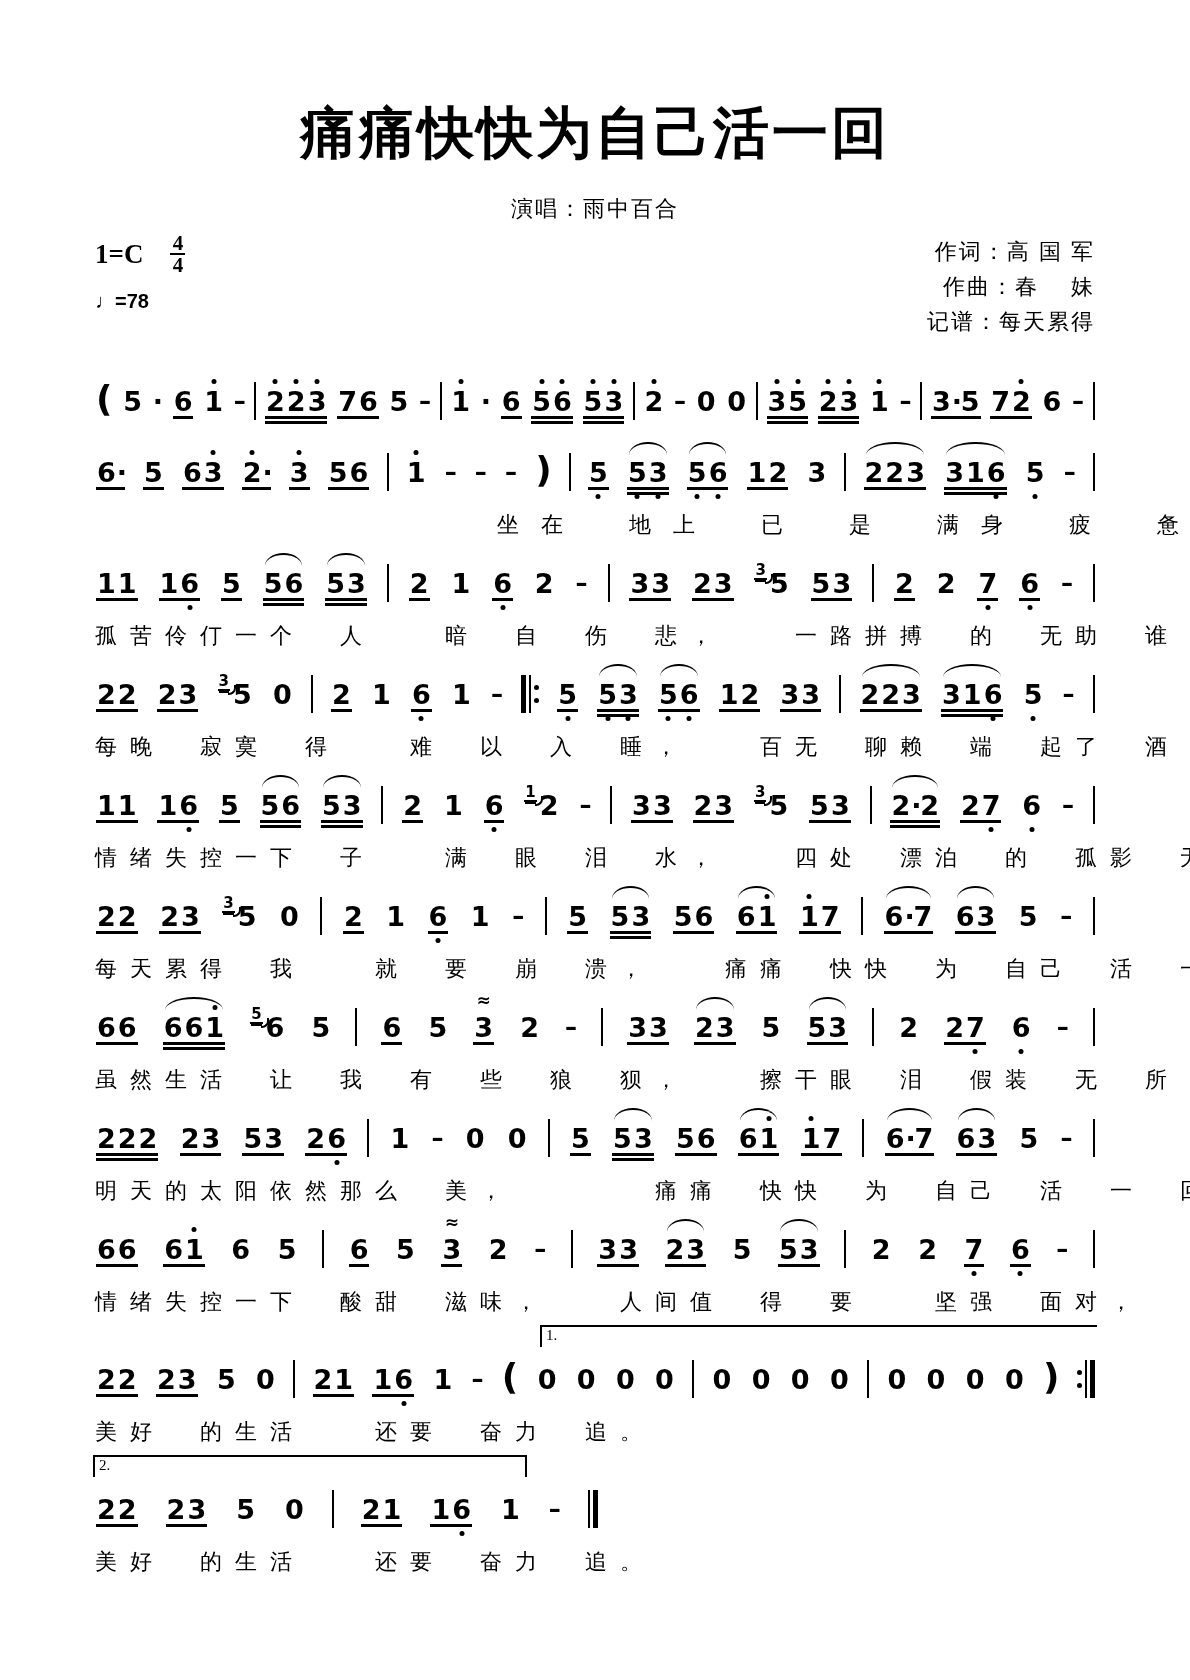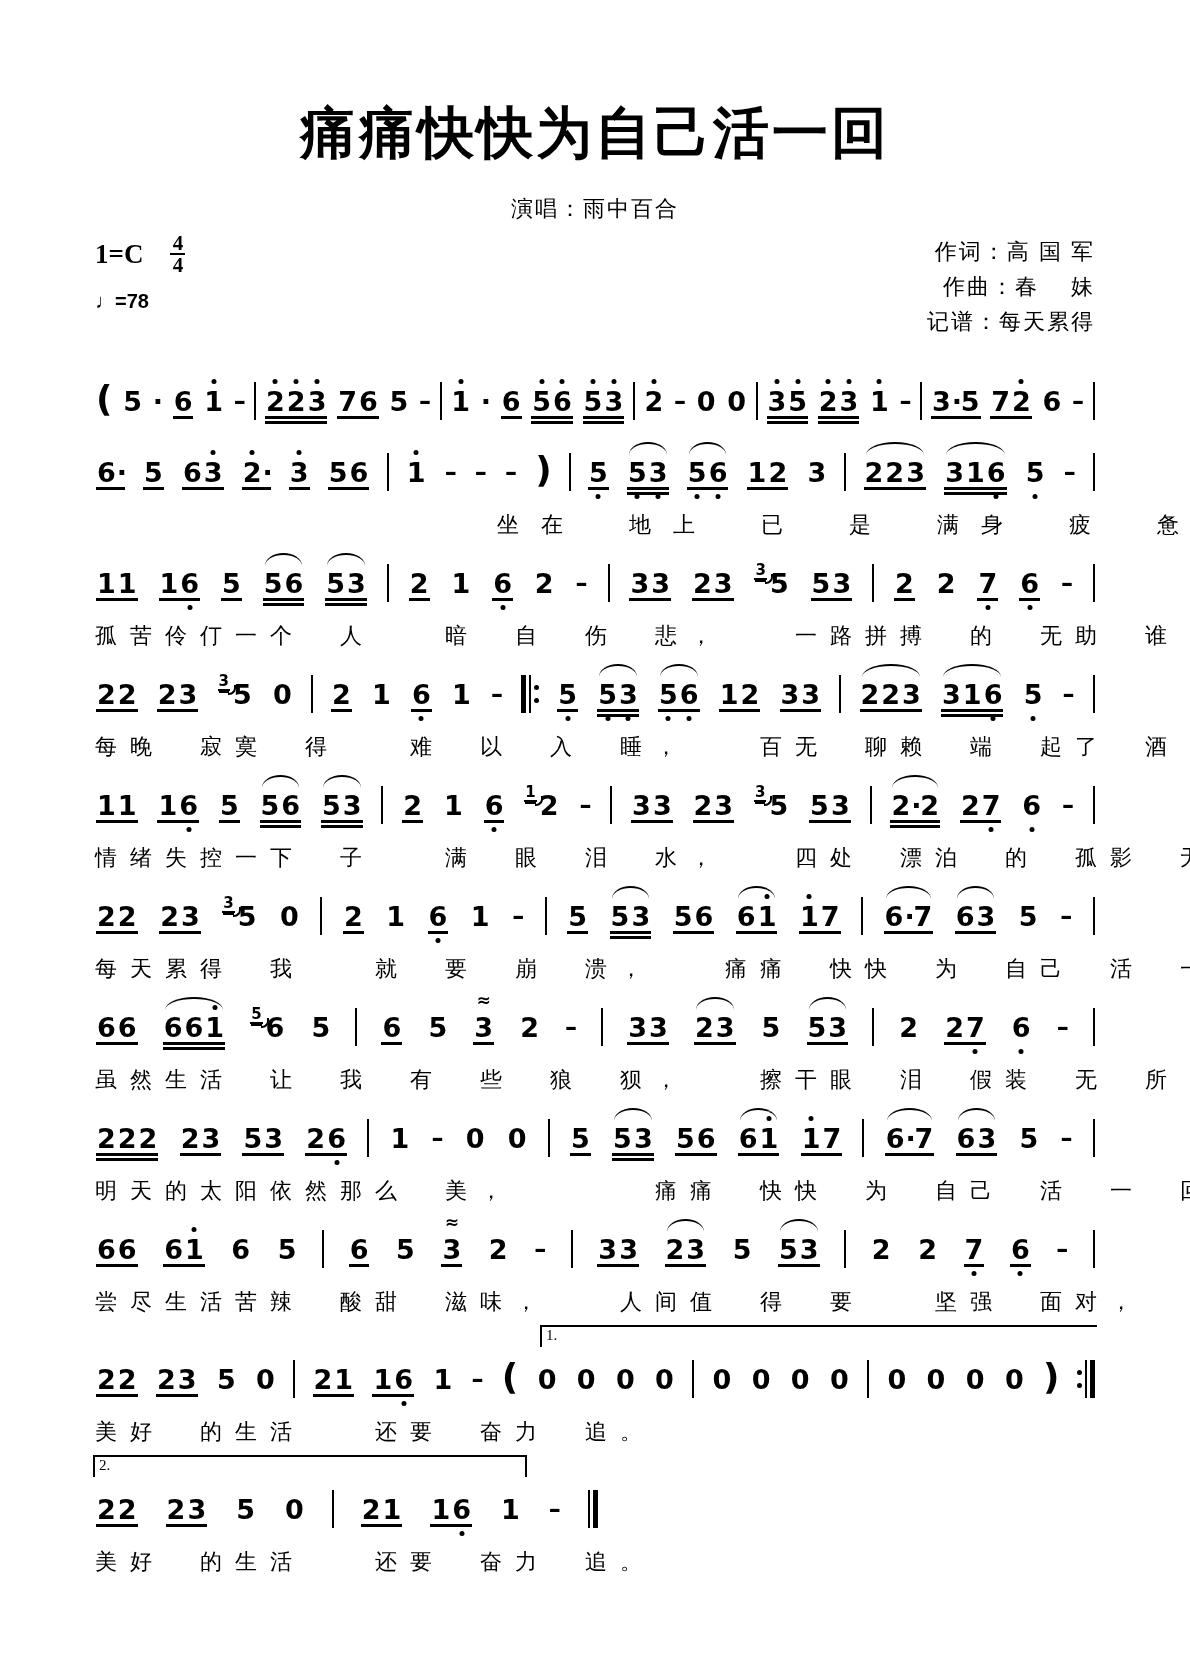--- a/index.html
+++ b/index.html
@@ -924,21 +924,21 @@
           </span>
           <span class="tok">
             <span class="d db">6</span>
             <i class="ul ul1"></i>
           </span>
           <span class="tok dash">–</span>
           <span class="barg">
             <span class="bl"></span>
           </span>
         </div>
-        <div class="lyr">尝尽生活苦辣　酸甜　滋味，　　人间值　得　要　　坚强　面对，</div>
+        <div class="lyr">情绪失控一下　酸甜　滋味，　　人间值　得　要　　坚强　面对，</div>
       </div>
       <div class="system has-volta">
         <div class="volta v-right">
           <span class="vlabel">1.</span>
         </div>
         <div class="mline">
           <span class="tok">
             <span class="d">2</span>
             <span class="d">2</span>
             <i class="ul ul1"></i>

